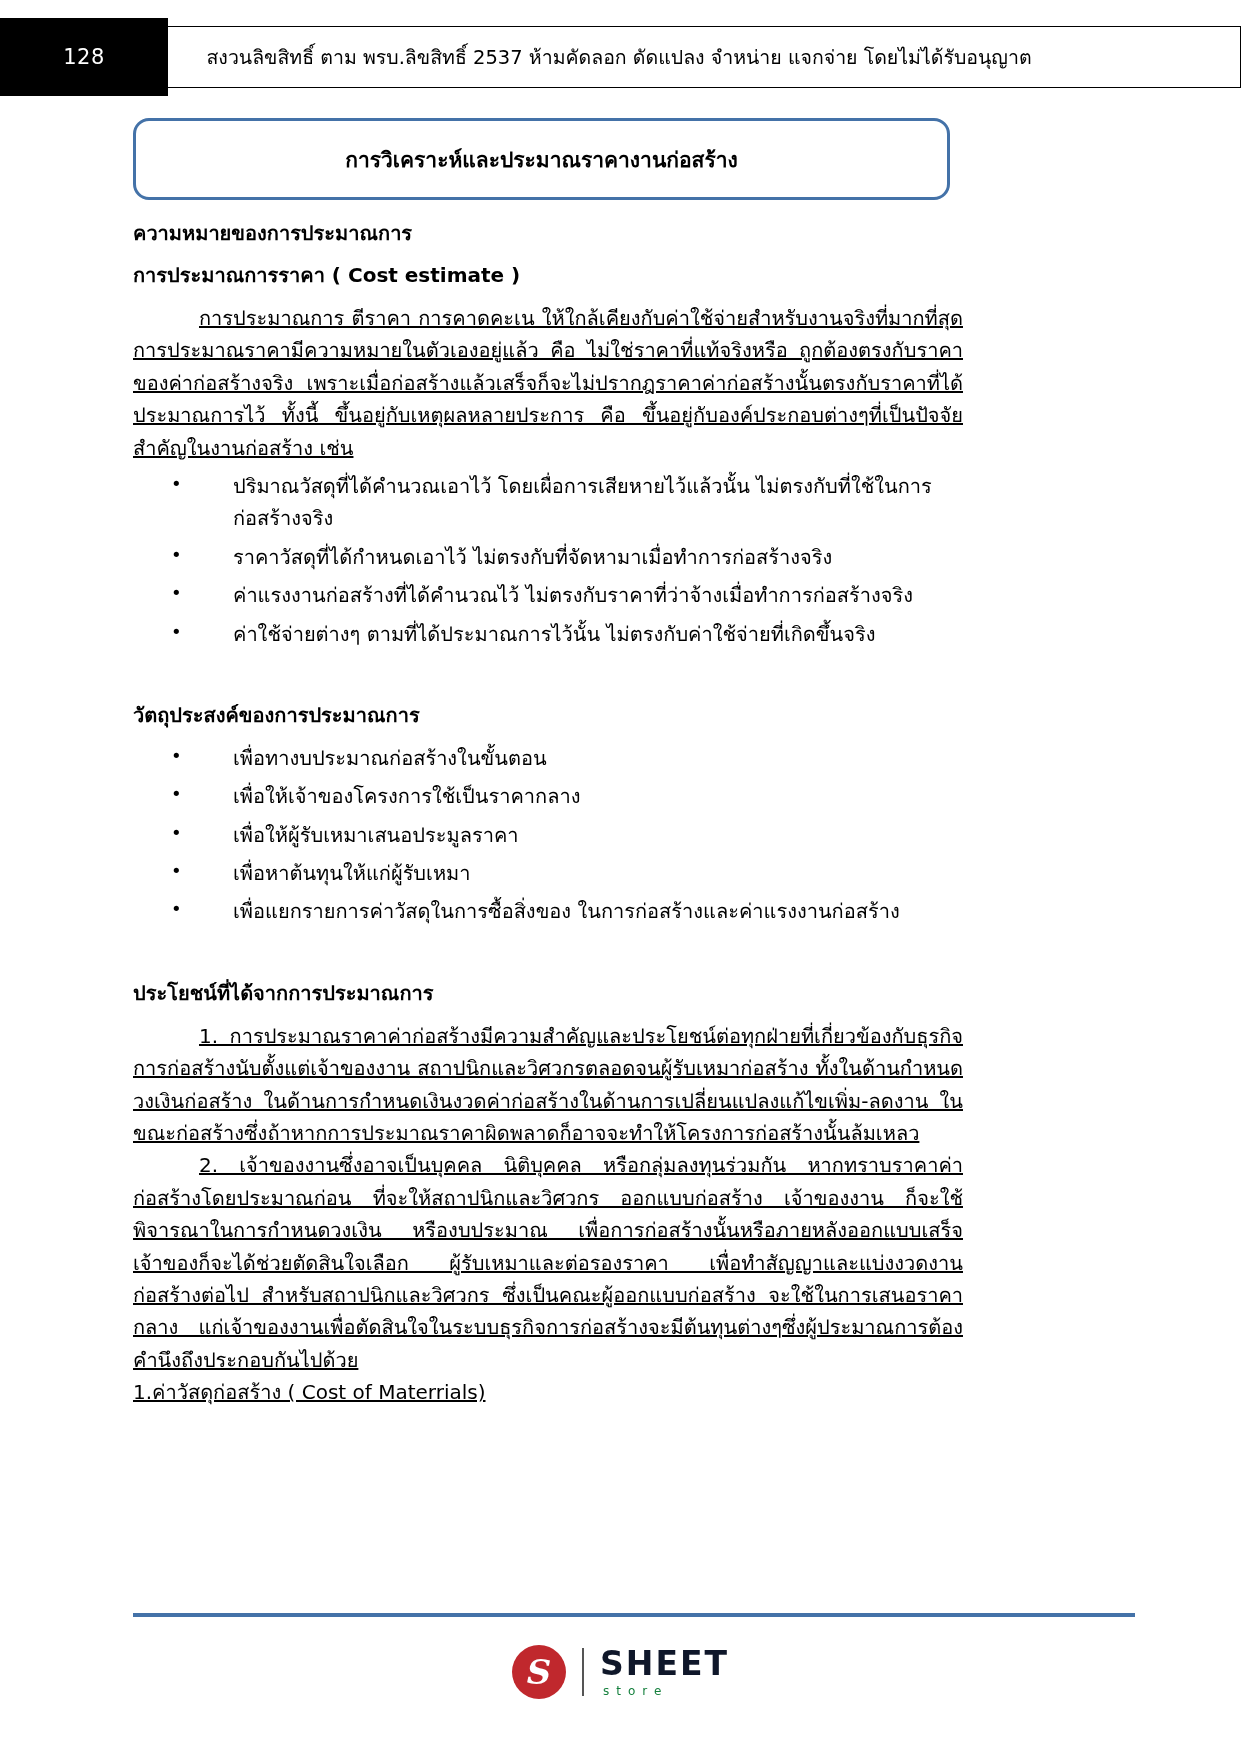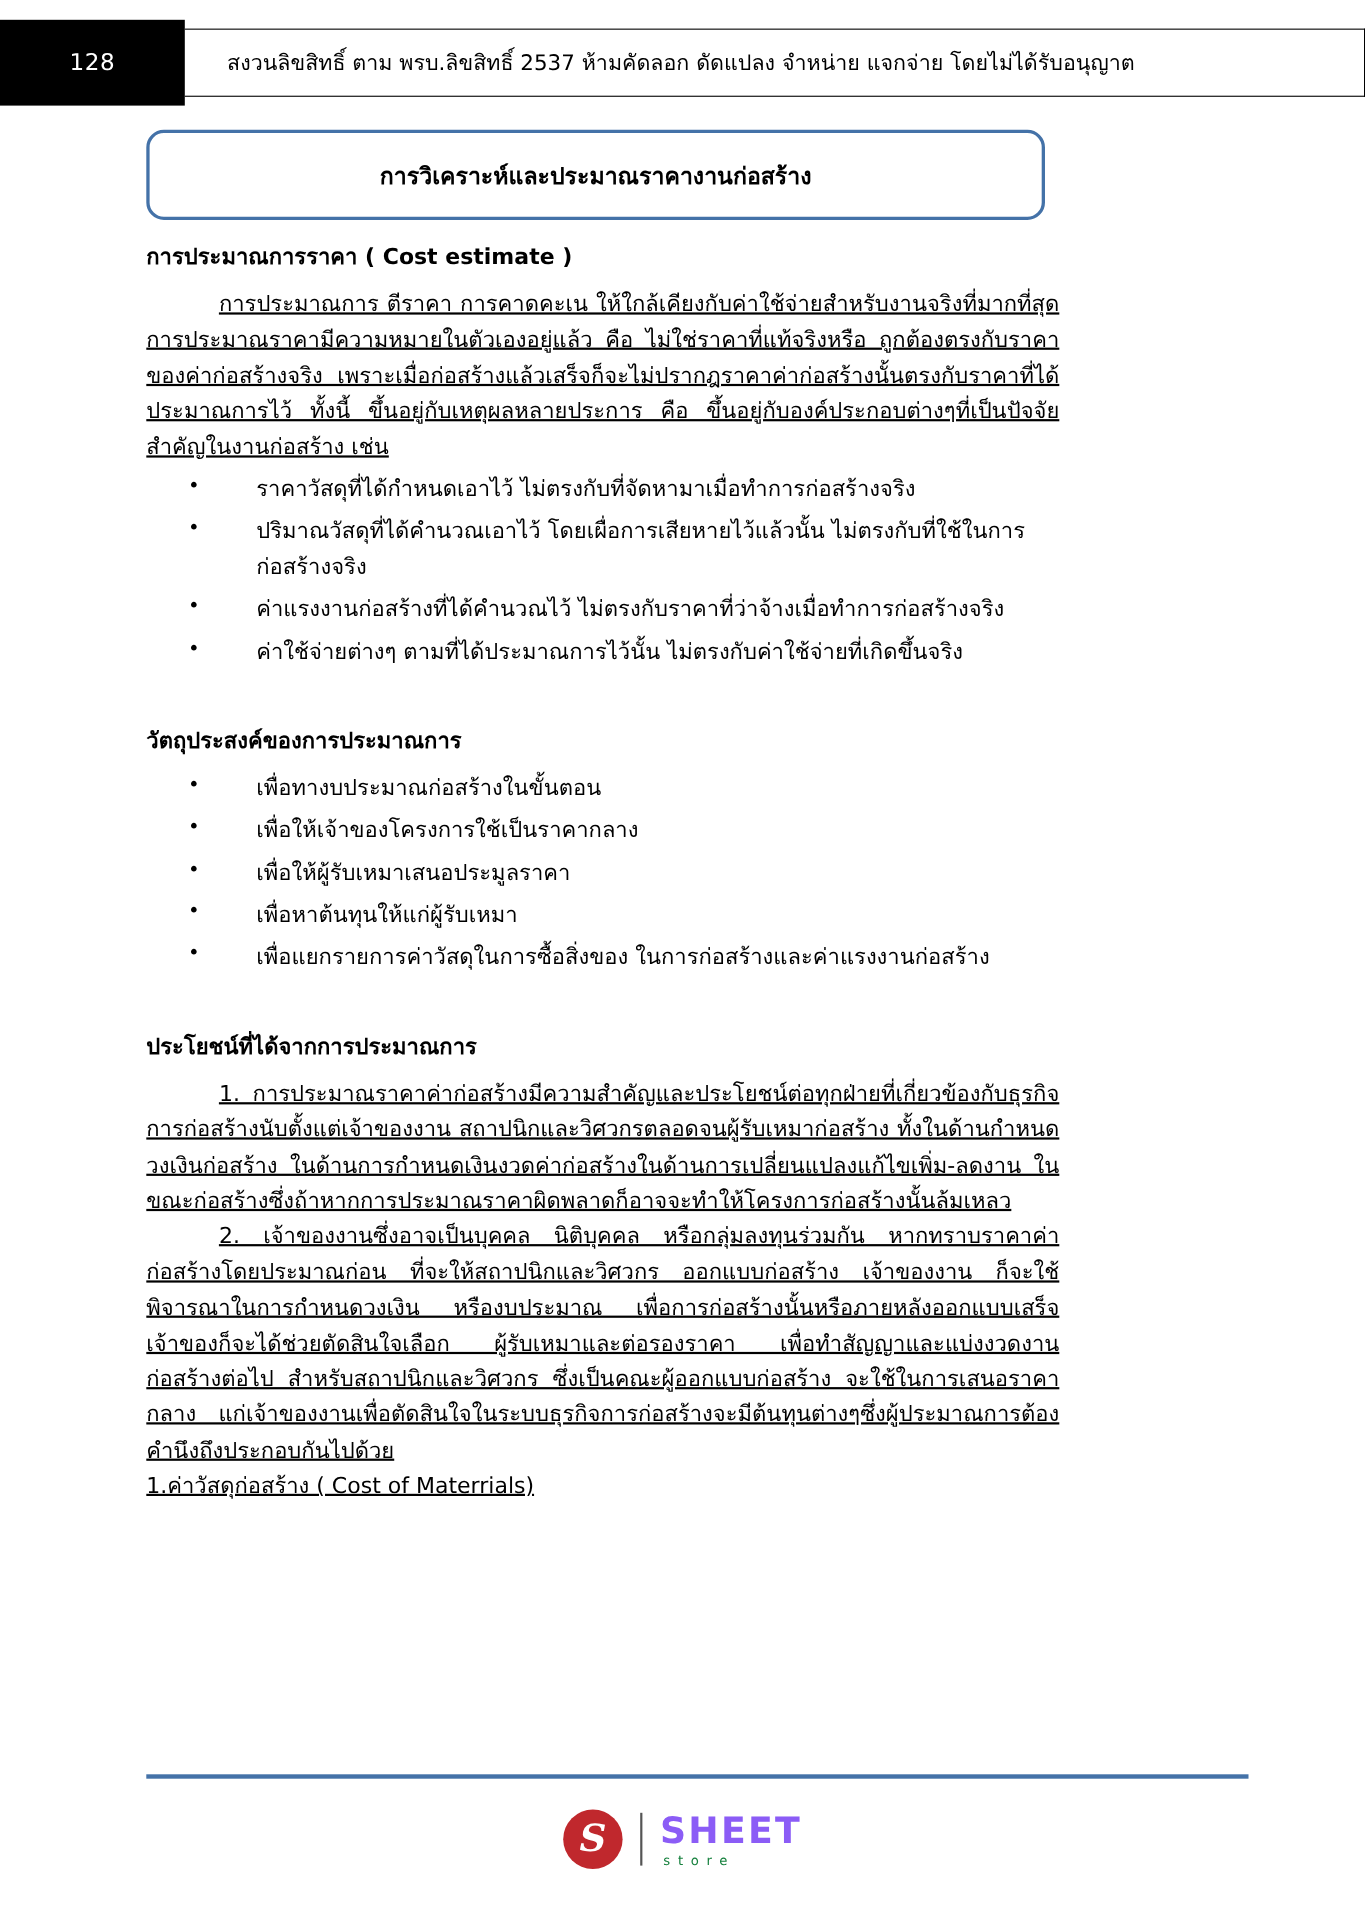--- a/index.html
+++ b/index.html
@@ -176,21 +176,21 @@
   }
   .logo-words {
     display: flex;
     flex-direction: column;
     justify-content: center;
   }
   .logo-sheet {
     font-size: 33px;
     font-weight: bold;
     letter-spacing: 2px;
-    color: #8b5cf6;
+    color: #0f172a;
     line-height: 1;
   }
   .logo-store {
     font-size: 12px;
     letter-spacing: 7px;
     color: #15803d;
     margin-top: 4px;
     padding-left: 3px;
   }
 </style>
@@ -206,27 +206,28 @@
       <span class="header-text">สงวนลิขสิทธิ์ ตาม พรบ.ลิขสิทธิ์ 2537 ห้ามคัดลอก ดัดแปลง จำหน่าย แจกจ่าย โดยไม่ได้รับอนุญาต</span>
     </div>
   </div>
 
   <div class="title-box">
     <span class="title-text">การวิเคราะห์และประมาณราคางานก่อสร้าง</span>
   </div>
 
   <div class="content">
 
+    <div class="h-bold">ความหมายของการประมาณการ</div>
     <div class="h-bold">การประมาณการราคา ( Cost estimate )</div>
 
     <p class="para indent">การประมาณการ ตีราคา การคาดคะเน ให้ใกล้เคียงกับค่าใช้จ่ายสำหรับงานจริงที่มากที่สุด การประมาณราคามีความหมายในตัวเองอยู่แล้ว คือ ไม่ใช่ราคาที่แท้จริงหรือ ถูกต้องตรงกับราคาของค่าก่อสร้างจริง เพราะเมื่อก่อสร้างแล้วเสร็จก็จะไม่ปรากฎราคาค่าก่อสร้างนั้นตรงกับราคาที่ได้ประมาณการไว้ ทั้งนี้ ขึ้นอยู่กับเหตุผลหลายประการ คือ ขึ้นอยู่กับองค์ประกอบต่างๆที่เป็นปัจจัยสำคัญในงานก่อสร้าง เช่น</p>
 
     <ul class="bullets">
+      <li>ปริมาณวัสดุที่ได้คำนวณเอาไว้ โดยเผื่อการเสียหายไว้แล้วนั้น ไม่ตรงกับที่ใช้ในการก่อสร้างจริง</li>
       <li>ราคาวัสดุที่ได้กำหนดเอาไว้ ไม่ตรงกับที่จัดหามาเมื่อทำการก่อสร้างจริง</li>
-      <li>ปริมาณวัสดุที่ได้คำนวณเอาไว้ โดยเผื่อการเสียหายไว้แล้วนั้น ไม่ตรงกับที่ใช้ในการก่อสร้างจริง</li>
       <li>ค่าแรงงานก่อสร้างที่ได้คำนวณไว้ ไม่ตรงกับราคาที่ว่าจ้างเมื่อทำการก่อสร้างจริง</li>
       <li>ค่าใช้จ่ายต่างๆ ตามที่ได้ประมาณการไว้นั้น ไม่ตรงกับค่าใช้จ่ายที่เกิดขึ้นจริง</li>
     </ul>
 
     <div class="gap-lg"></div>
 
     <div class="h-bold">วัตถุประสงค์ของการประมาณการ</div>
     <ul class="bullets">
       <li>เพื่อทางบประมาณก่อสร้างในขั้นตอน</li>
       <li>เพื่อให้เจ้าของโครงการใช้เป็นราคากลาง</li>

